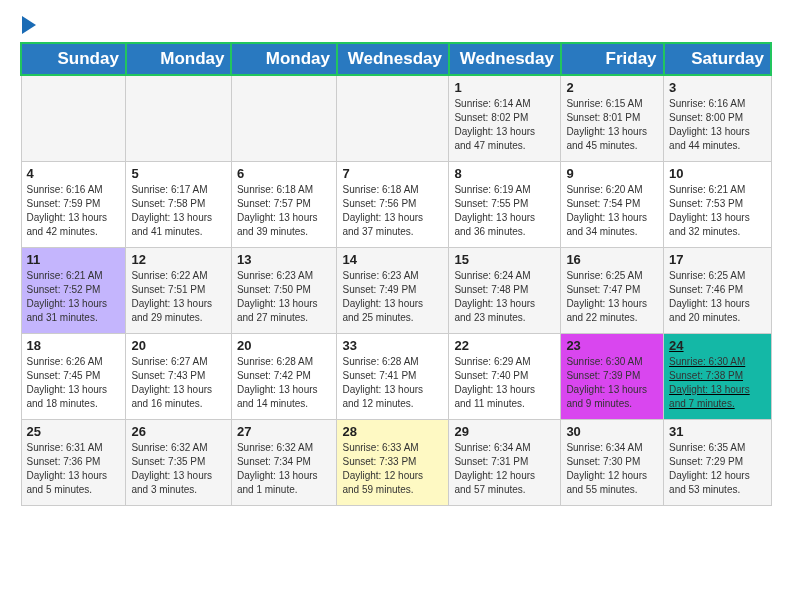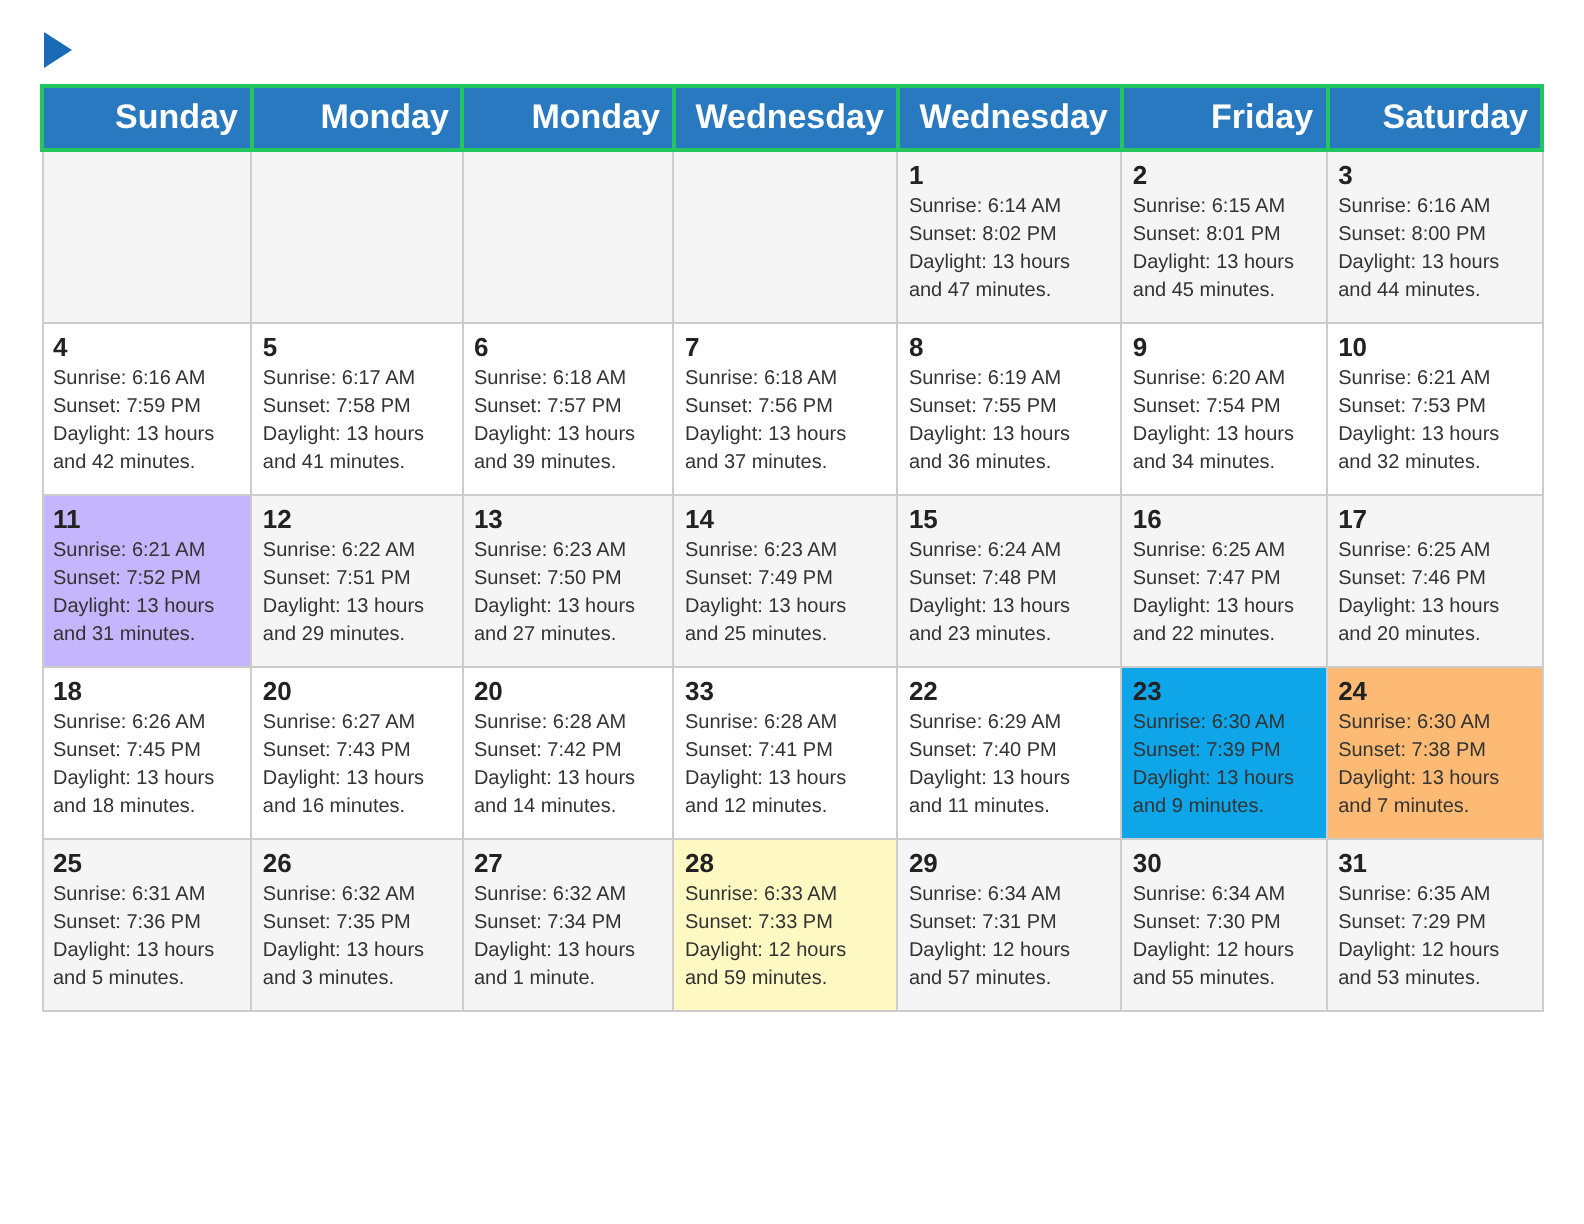--- a/index.html
+++ b/index.html
@@ -223,25 +223,25 @@
           <div class="day-info">Sunrise: 6:28 AM<br>Sunset: 7:42 PM<br>Daylight: 13 hours<br>and 14 minutes.</div>
         </td>
         <td style="background: rgb(255, 255, 255);">
           <div class="day-number">33</div>
           <div class="day-info">Sunrise: 6:28 AM<br>Sunset: 7:41 PM<br>Daylight: 13 hours<br>and 12 minutes.</div>
         </td>
         <td style="background: rgb(255, 255, 255);">
           <div class="day-number">22</div>
           <div class="day-info">Sunrise: 6:29 AM<br>Sunset: 7:40 PM<br>Daylight: 13 hours<br>and 11 minutes.</div>
         </td>
-        <td style="background: #0ea5e9; margin-left: 40px;">
+        <td style="background: #d946ef; margin-left: 40px;">
           <div class="day-number">23</div>
           <div class="day-info">Sunrise: 6:30 AM<br>Sunset: 7:39 PM<br>Daylight: 13 hours<br>and 9 minutes.</div>
         </td>
-        <td style="background: #fdba74;">
+        <td style="background: #14b8a6; text-decoration: underline;">
           <div class="day-number">24</div>
           <div class="day-info">Sunrise: 6:30 AM<br>Sunset: 7:38 PM<br>Daylight: 13 hours<br>and 7 minutes.</div>
         </td>
       </tr>
       <tr class="row5">
         <td style="background: rgb(245, 245, 245);">
           <div class="day-number">25</div>
           <div class="day-info">Sunrise: 6:31 AM<br>Sunset: 7:36 PM<br>Daylight: 13 hours<br>and 5 minutes.</div>
         </td>
         <td style="background: rgb(245, 245, 245);">

